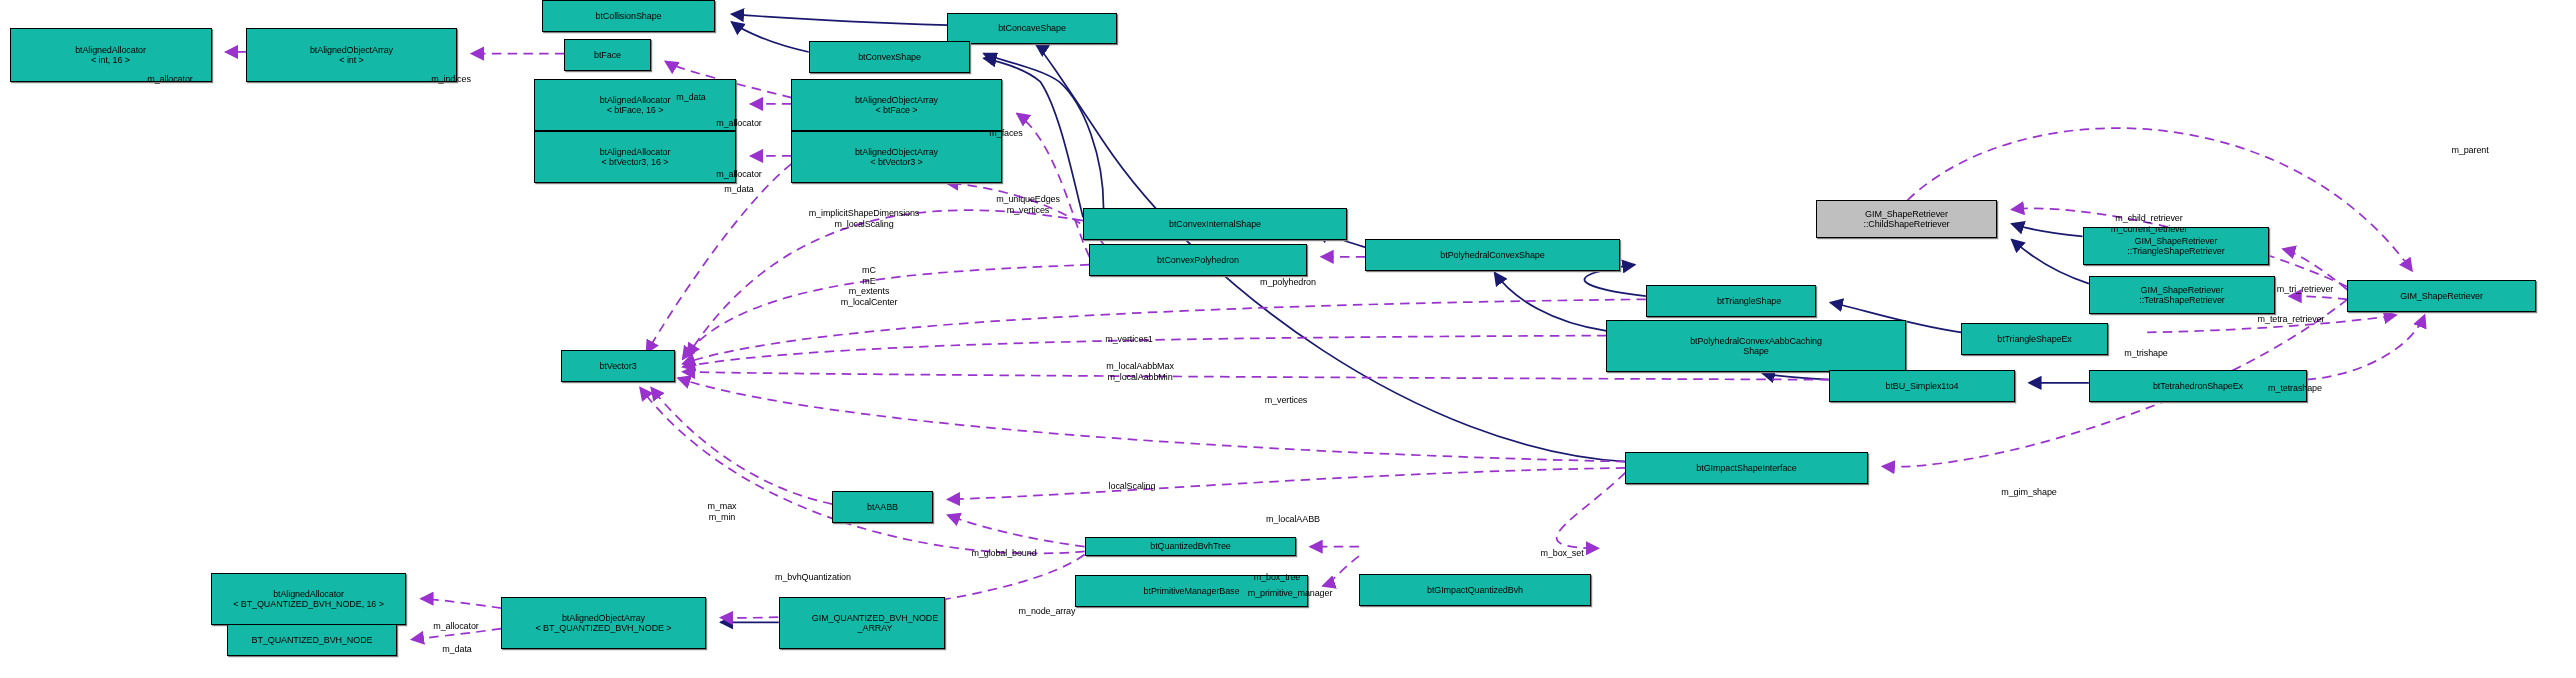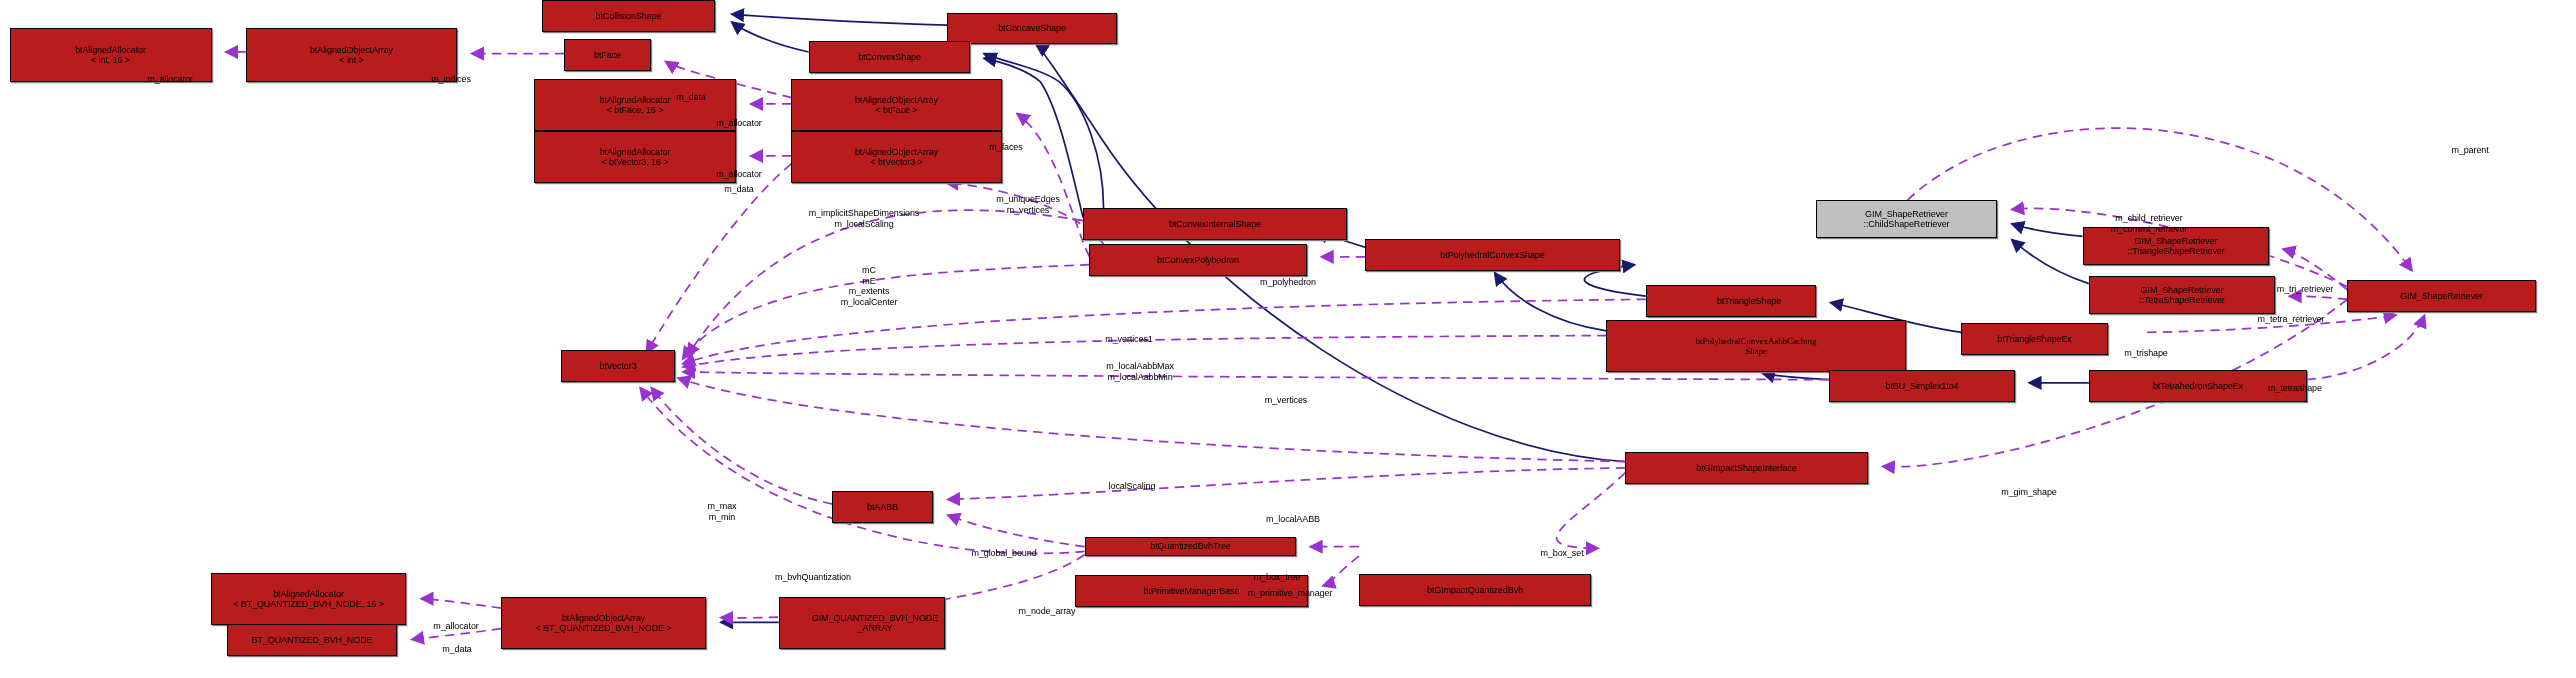--- a/index.html
+++ b/index.html
@@ -4,21 +4,21 @@
 <title>GIM_ShapeRetriever::ChildShapeRetriever Collaboration diagram</title>
 <style>
   html,body{margin:0;padding:0;background:#ffffff;}
   body{font-family:"Liberation Sans","DejaVu Sans",sans-serif;}
   #canvas{position:relative;width:2576px;height:679px;background:#ffffff;overflow:hidden;}
   svg#edges{position:absolute;left:0;top:0;width:2576px;height:679px;}
   .node{
     position:absolute;
     box-sizing:border-box;
     border:0.8px solid #000000;
-    background:#b91c1c;
+    background:#14b8a6;
     color:#000000;
     display:flex;
     align-items:center;
     justify-content:center;
     text-align:center;
     font-size:9px;
     line-height:1.12;
     white-space:pre;
     letter-spacing:-0.1px;
     box-shadow:1.2px 1.2px 0 0 #808080;
@@ -120,21 +120,21 @@
       <div class="node" style="left: 791px; top: 79px; width: 211px; height: 52px;">btAlignedObjectArray
 &lt; btFace &gt;</div>
       <div class="node" style="left: 534px; top: 131px; width: 202px; height: 52px;">btAlignedAllocator
 &lt; btVector3, 16 &gt;</div>
       <div class="node" style="left: 791px; top: 131px; width: 211px; height: 52px;">btAlignedObjectArray
 &lt; btVector3 &gt;</div>
       <div class="node" style="left: 1083px; top: 208px; width: 264px; height: 31.5px;">btConvexInternalShape</div>
       <div class="node" style="left: 1089px; top: 244px; width: 218px; height: 31.5px;">btConvexPolyhedron</div>
       <div class="node" style="left: 1365px; top: 239px; width: 255px; height: 31.5px;">btPolyhedralConvexShape</div>
       <div class="node" style="left: 1646px; top: 285px; width: 170px; height: 31.5px; padding-left: 36px;">btTriangleShape</div>
-      <div class="node" style="left: 1606px; top: 320px; width: 300px; height: 52px; font-family: Liberation Serif, serif;">btPolyhedralConvexAabbCaching
+      <div class="node" style="left: 1606px; top: 320px; width: 300px; height: 52px;">btPolyhedralConvexAabbCaching
 Shape</div>
       <div class="node" style="left: 1829px; top: 370px; width: 186px; height: 31.5px;">btBU_Simplex1to4</div>
       <div class="node" style="left: 561px; top: 350px; width: 114px; height: 31.5px;">btVector3</div>
       <div class="node" style="left: 1625px; top: 452px; width: 243px; height: 31.5px;">btGImpactShapeInterface</div>
       <div class="node" style="left: 832px; top: 491px; width: 101px; height: 31.5px;">btAABB</div>
       <div class="node" style="left: 1085px; top: 537px; width: 211px; height: 19px;">btQuantizedBvhTree</div>
       <div class="node" style="left: 1359px; top: 537px; width: 232px; height: 31.5px; margin-top: 37px;">btGImpactQuantizedBvh</div>
       <div class="node" style="left: 1075px; top: 575px; width: 233px; height: 31.5px;">btPrimitiveManagerBase</div>
       <div class="node" style="left: 211px; top: 573px; width: 195px; height: 52px;">btAlignedAllocator
 &lt; BT_QUANTIZED_BVH_NODE, 16 &gt;</div>
@@ -151,21 +151,21 @@
 ::TriangleShapeRetriever</div>
       <div class="node" style="left: 2089px; top: 276px; width: 186px; height: 38px;">GIM_ShapeRetriever
 ::TetraShapeRetriever</div>
       <div class="node" style="left: 2347px; top: 280px; width: 189px; height: 31.5px;">GIM_ShapeRetriever</div>
     </div>
   <div id="labels">
       <div class="elabel" style="left: 170px; top: 47px;">m_allocator</div>
       <div class="elabel" style="left: 451px; top: 47px;">m_indices</div>
       <div class="elabel" style="left: 691px; top: 65px;">m_data</div>
       <div class="elabel" style="left: 739px; top: 91px;">m_allocator</div>
-      <div class="elabel" style="left: 1006px; top: 115px;">m_faces</div>
+      <div class="elabel" style="left: 1006px; top: 101px;">m_faces</div>
       <div class="elabel" style="left: 739px; top: 142px;">m_allocator</div>
       <div class="elabel" style="left: 739px; top: 157px;">m_data</div>
       <div class="elabel" style="left: 1028px; top: 173px;">m_uniqueEdges
 m_vertices</div>
       <div class="elabel" style="left: 864px; top: 187px;">m_implicitShapeDimensions
 m_localScaling</div>
       <div class="elabel" style="left: 869px; top: 254px;">mC
 mE
 m_extents
 m_localCenter</div>

